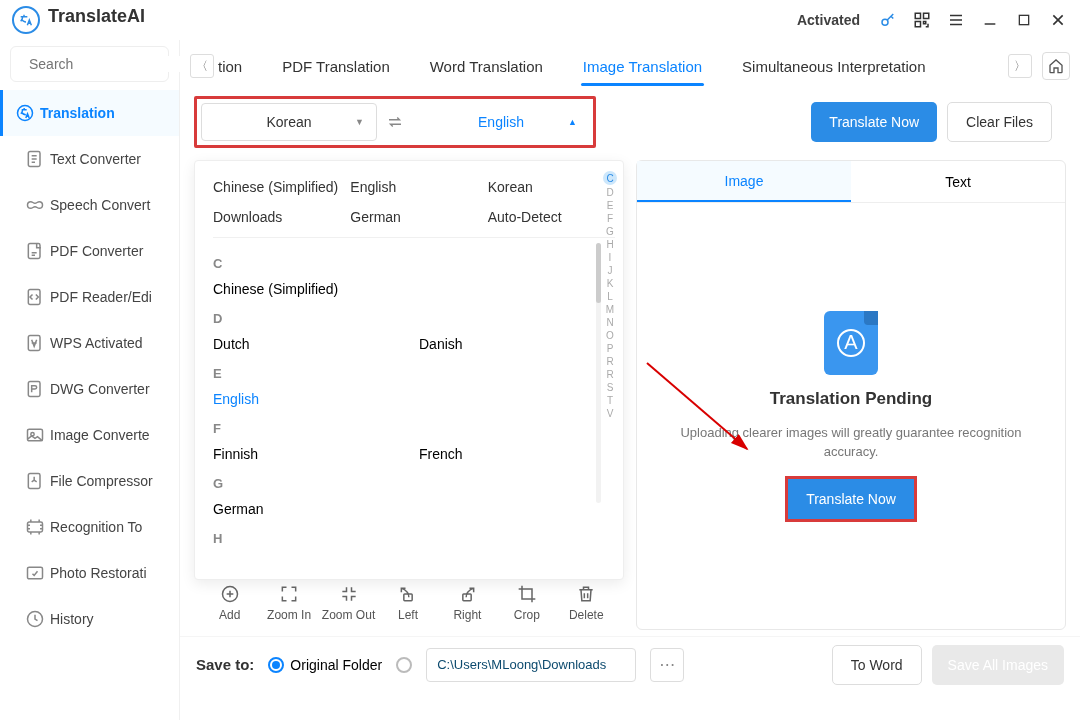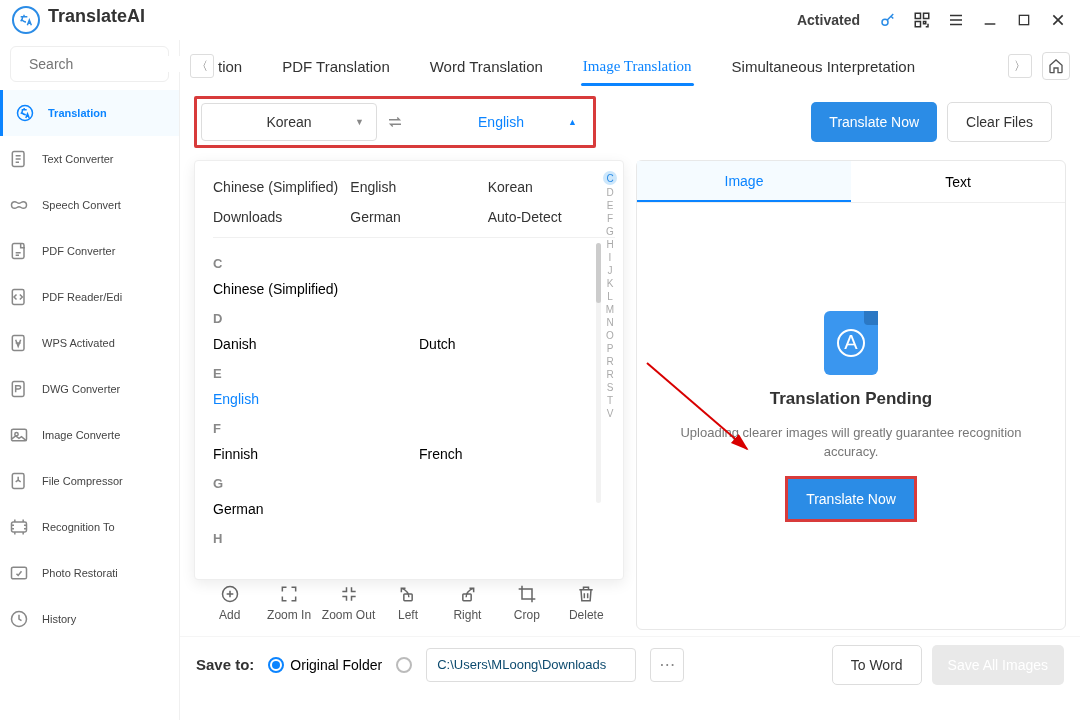--- a/index.html
+++ b/index.html
@@ -12,34 +12,34 @@
 .titlebar-right { display: flex; align-items: center; gap: 14px; }
 .activated { font-weight: 700; font-size: 14px; color: #404040; margin-right: 4px; }
 .tb-icon { width: 20px; height: 20px; display: flex; align-items: center; justify-content: center; cursor: pointer; color: #333; }
 .key-icon { color: #2b8ce6; }
 
 .main { display: flex; height: 680px; }
 
 .sidebar { width: 180px; border-right: 1px solid #f0f0f0; padding-top: 6px; }
 .search-box { margin: 0 10px 8px; height: 36px; border: 1px solid #eee; border-radius: 6px; display: flex; align-items: center; padding: 0 10px; gap: 8px; color: #aaa; }
 .search-box input { border: none; outline: none; flex: 1; font-size: 14px; color: #333; }
-.nav-item { height: 46px; display: flex; align-items: center; padding: 0 8px; gap: 12px; font-size: 11px; color: #444; cursor: pointer; white-space: nowrap; overflow: hidden; }
+.nav-item { height: 46px; display: flex; align-items: center; padding: 0 24px; gap: 4px; font-size: 14px; color: #444; cursor: pointer; white-space: nowrap; overflow: hidden; }
 .nav-item.active { color: #0b84ff; border-left: 3px solid #0b84ff; background: #f5fbff; font-weight: 600; padding-left: 11px; }
 .nav-icon { width: 22px; height: 22px; display: flex; align-items: center; justify-content: center; color: #888; flex-shrink: 0; }
 .nav-item.active .nav-icon { color: #0b84ff; }
 
 .content { flex: 1; display: flex; flex-direction: column; position: relative; }
 
 .tabs { height: 52px; display: flex; align-items: center; padding: 0 10px; gap: 0; position: relative; }
 .tab-arrow { width: 24px; height: 24px; border: 1px solid #ddd; border-radius: 3px; display: flex; align-items: center; justify-content: center; cursor: pointer; font-size: 12px; color: #666; }
 .tab-arrow.right { margin-left: auto; }
 .tabs-inner { display: flex; overflow: hidden; flex: 1; }
 .tab { padding: 0 20px; height: 52px; display: flex; align-items: center; font-size: 15px; color: #333; cursor: pointer; white-space: nowrap; position: relative; }
 .tab.partial-left { padding-left: 4px; }
-.tab.active { color: #0b84ff; font-family: Liberation Serif, serif; }
+.tab.active { color: #0b84ff; }
 .tab.active::after { content: ""; position: absolute; bottom: 6px; left: 18px; right: 18px; height: 3px; background: #0b84ff; border-radius: 2px; }
 .home-icon { width: 28px; height: 28px; border: 1px solid #ddd; border-radius: 4px; display: flex; align-items: center; justify-content: center; margin-left: 10px; cursor: pointer; }
 
 .lang-row { margin: 4px 14px 0; display: flex; align-items: center; gap: 18px; }
 .lang-pair { display: flex; align-items: center; border: 3px solid #d83b3b; border-radius: 2px; padding: 4px; }
 .lang-btn { width: 176px; height: 38px; border: 1px solid #ddd; border-radius: 4px; display: flex; align-items: center; justify-content: center; gap: 6px; font-size: 14px; cursor: pointer; position: relative; }
 .lang-btn.src { color: #333; }
 .lang-btn.tgt { color: #0b84ff; border: none; }
 .caret { font-size: 9px; color: #888; position: absolute; right: 12px; }
 .swap { width: 36px; height: 36px; display: flex; align-items: center; justify-content: center; color: #888; cursor: pointer; }
@@ -321,22 +321,22 @@
               <span>Auto-Detect</span>
             </div>
           <div class="dd-divider"></div>
           <div id="dd-sections" style="height:310px; overflow:hidden;">
               <div class="dd-section-head">C</div>
               <div class="dd-row">
                 <span>Chinese (Simplified)</span>
               </div>
               <div class="dd-section-head">D</div>
               <div class="dd-row">
+                <span>Dutch</span>
                 <span>Danish</span>
-                <span>Dutch</span>
               </div>
               <div class="dd-section-head">E</div>
               <div class="dd-row">
                 <span class="sel">English</span>
               </div>
               <div class="dd-section-head">F</div>
               <div class="dd-row">
                 <span>Finnish</span>
                 <span>French</span>
               </div>

